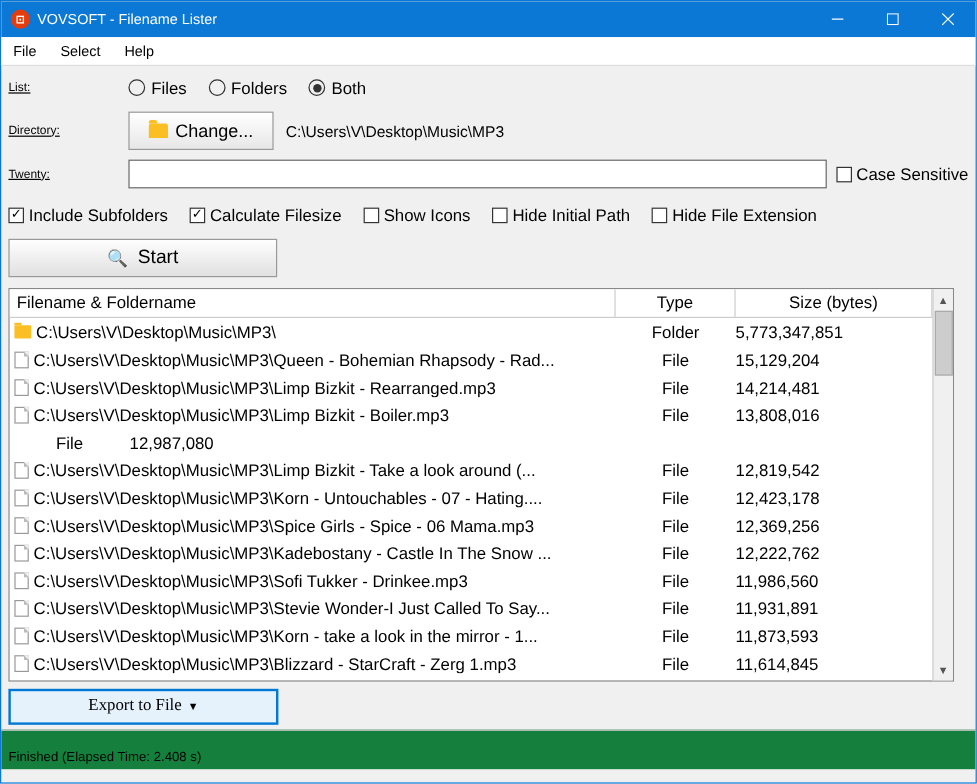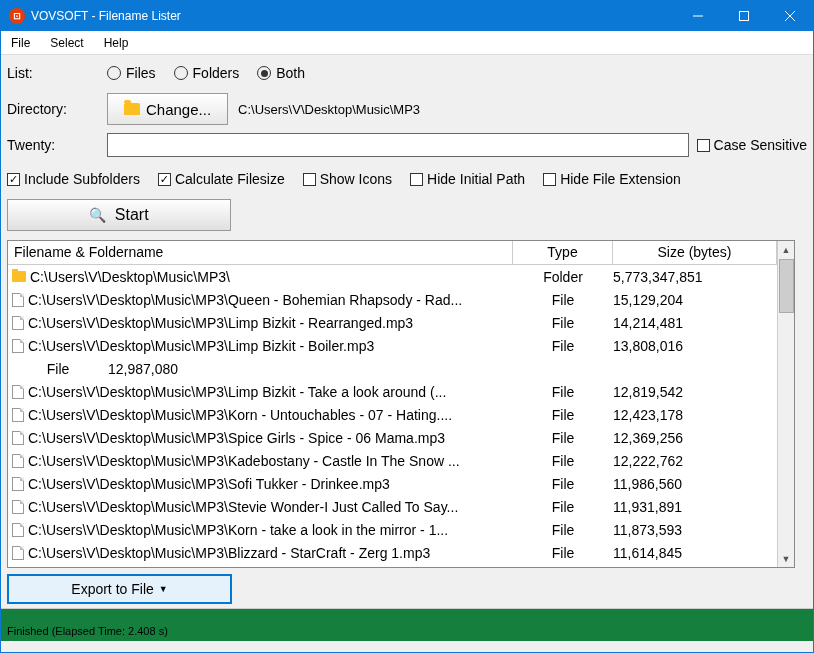--- a/index.html
+++ b/index.html
@@ -47,21 +47,21 @@
       height: 24px;
       background: #fff;
       border-bottom: 1px solid #ddd;
       display: flex;
       align-items: center;
     }
     .menu-item { padding: 3px 10px; font-size: 12px; }
     
     .content { padding: 4px 6px 0 6px; flex: 0 0 auto; font-size: 14px; }
     .row { display: flex; align-items: center; min-height: 28px; margin-bottom: 6px; }
-    .label { width: 100px; font-size: 14px; }
+    .label { width: 100px; font-size: 10px; text-decoration: underline; }
     .radio-group { display: flex; gap: 18px; align-items: flex-end; }
     .radio { display: flex; align-items: center; gap: 5px; }
     .radio-circle {
       width: 14px; height: 14px; border: 1px solid #333; border-radius: 50%;
       display: flex; align-items: center; justify-content: center;
     }
     .radio-circle.checked::after {
       content: ""; width: 7px; height: 7px; background: #333; border-radius: 50%;
     }
     .change-btn {
@@ -154,21 +154,21 @@
     .sb-btn { width:100%; height:17px; display:flex; align-items:center; justify-content:center; font-size:9px; color:#555;}
     .sb-thumb { width:15px; height:54px; margin:1px; background:#cdcdcd; border:1px solid #aaa;}
     .sb-track { flex:1; }
     
     .export-btn {
       margin: 0 6px 4px 6px;
       width: 225px; height: 30px;
       background: #e5f1fb;
       border: 2px solid #0078d4;
       display:flex; align-items:center; justify-content:center; gap:5px;
-      font-size: 14px; cursor:pointer;
+      font-size: 14px; cursor:pointer;font-family:Liberation Serif, serif;
     }
     .dropdown-arrow { font-size: 9px; }
     .statusbar {
       height: 20px; font-size: 11px; padding: 16px 6px;
       border-top: 1px solid #ccc; background:#15803d;
     }
   </style>
 </head>
 <body>
 

